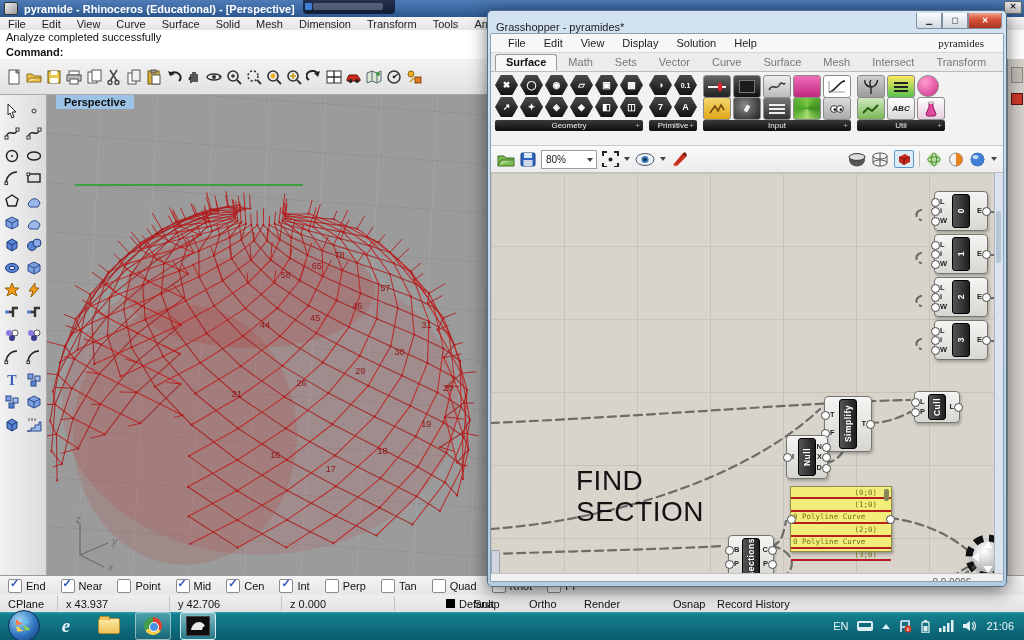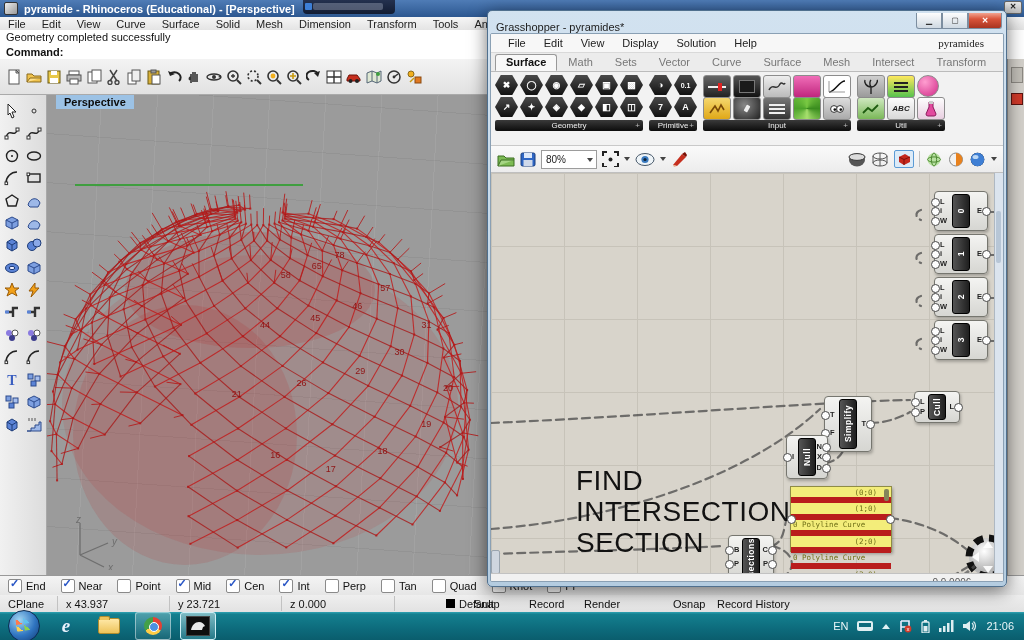--- a/index.html
+++ b/index.html
@@ -83,21 +83,21 @@
   .gh-status{height:17px;background:#f1f1f1;border-top:1px solid #c2c2c2;display:flex;align-items:center;justify-content:flex-end;font-size:10px;color:#555;padding-right:16px;gap:6px;}
   .grip{color:#999;font-size:8px;letter-spacing:1px;}
   
   .comp{position:absolute;background:linear-gradient(#f4f4f2,#d6d6d2);border:1px solid #76766f;border-radius:4px;box-shadow:1px 2px 3px rgba(0,0,0,.25);}
   .cap{position:absolute;left:50%;top:2px;bottom:2px;transform:translateX(-50%);width:16px;background:linear-gradient(90deg,#555,#1f1f1f);border:1px solid #000;border-radius:3px;color:#fff;display:flex;align-items:center;justify-content:center;}
   .cap span{writing-mode:vertical-rl;transform:rotate(180deg);font-size:8.5px;font-weight:700;letter-spacing:.5px;}
   .port{position:absolute;width:7px;height:7px;border-radius:50%;background:#fdfdfd;border:1px solid #4a4a4a;}
   .plab{position:absolute;font-size:7.5px;color:#222;font-weight:600;}
   .note{position:absolute;font-size:28px;line-height:31px;color:#121212;letter-spacing:.5px;white-space:nowrap;}
   .panel-y{position:absolute;background:#f3ed7a;border:1px solid #8f8c45;box-shadow:1px 2px 3px rgba(0,0,0,.3);}
-  .pr{height:10.4px;border-bottom:6px solid #b91c1c;font-family:"DejaVu Sans Mono",monospace;font-size:7.5px;color:#6f6f17;display:flex;align-items:center;overflow:hidden;}
+  .pr{height:10.4px;border-bottom:2px solid #b91c1c;font-family:"DejaVu Sans Mono",monospace;font-size:7.5px;color:#6f6f17;display:flex;align-items:center;overflow:hidden;}
   .pr.hdr{justify-content:flex-end;padding-right:14px;}
   .pr.itm{padding-left:2px;}
   .p-nub{position:absolute;right:2px;top:2px;width:5px;height:12px;background:#85855a;border-radius:2px;}
   .vscroll{position:absolute;right:0;top:0;width:8px;height:100%;background:#dbe4ee;border-left:1px solid #aeb8c2;}
   .vscroll b{position:absolute;left:1px;top:38px;width:5px;height:52px;background:#b7c6d6;border-radius:2px;}
   .lscroll{position:absolute;left:0;top:377px;width:7px;height:22px;background:#cfd6df;border:1px solid #9aa4ae;border-radius:2px;}
 </style>
 </head>
 <body>
 
@@ -123,21 +123,21 @@
       <span>Mesh</span>
       <span>Dimension</span>
       <span>Transform</span>
       <span>Tools</span>
       <span>Analyze</span>
       <span>Render</span>
       <span>Help</span>
     </div>
 
   <div class="r-cmdline" style="top:30px;height:14px;padding-left:6px;">
-    <span>Geometry completed successfully</span>
+    <span>Analyze completed successfully</span>
   </div>
   <div class="r-cmdline" style="top:44px;height:15px;padding-left:6px;font-weight:700;">
     <span>Command:</span>
   </div>
 
   <div class="r-toolbar" id="rhinoToolbar">
       <div class="tb-btn">
         <svg width="16" height="16">
           <rect x="3" y="1" width="10" height="14" fill="#fff" stroke="#555"></rect>
           <path d="M10,1 L13,4 L10,4 Z" fill="#ccc" stroke="#555"></path>
@@ -1369,32 +1369,32 @@
     </div>
 
   <div class="r-status">
     <div class="st-cell" style="left:0;width:58px;">
         <span>CPlane</span>
       </div>
     <div class="st-cell" style="left:58px;width:112px;">
         <span>x 43.937</span>
       </div>
     <div class="st-cell" style="left:170px;width:112px;">
-        <span>y 23.721</span>
+        <span>y 42.706</span>
       </div>
     <div class="st-cell" style="left:282px;width:113px;">
         <span>z 0.000</span>
       </div>
     <div class="st-cell" style="left:395px;width:70px;border-right:none;left:438px;">
       <span class="layer-sq"></span>
       <span>Default</span>
     </div>
     <div id="statusModes">
         <div class="st-mode" style="left: 465px;">Snap</div>
-        <div class="st-mode" style="left: 520px;">Record</div>
+        <div class="st-mode" style="left: 520px;">Ortho</div>
         <div class="st-mode" style="left: 575px;">Render</div>
         <div class="st-mode" style="left: 664px; font-weight: 400;">Osnap</div>
         <div class="st-mode" style="left: 708px; width: 110px;">Record History</div>
       </div>
   </div>
 
   <div class="r-rightstrip">
     <span class="rs-gray"></span>
     <span class="rs-red"></span>
   </div>
@@ -1680,21 +1680,20 @@
             <path d="M497,168 l16,0" fill="none" stroke="#4a4a4a" stroke-width="2.2" stroke-dasharray="8 5" stroke-linecap="round" opacity="0.75"></path>
             <path d="M430,37 c-6,2 -6,8 0,10" fill="none" stroke="#4a4a4a" stroke-width="2.2" stroke-dasharray="8 5" stroke-linecap="round" opacity="0.75"></path>
             <path d="M430,80 c-6,2 -6,8 0,10" fill="none" stroke="#4a4a4a" stroke-width="2.2" stroke-dasharray="8 5" stroke-linecap="round" opacity="0.75"></path>
             <path d="M430,123 c-6,2 -6,8 0,10" fill="none" stroke="#4a4a4a" stroke-width="2.2" stroke-dasharray="8 5" stroke-linecap="round" opacity="0.75"></path>
             <path d="M430,166 c-6,2 -6,8 0,10" fill="none" stroke="#4a4a4a" stroke-width="2.2" stroke-dasharray="8 5" stroke-linecap="round" opacity="0.75"></path>
             <path d="M460,404 l20,-12" fill="none" stroke="#4a4a4a" stroke-width="2.2" stroke-dasharray="8 5" stroke-linecap="round" opacity="0.75"></path>
             <path d="M505,352 l9,16" fill="none" stroke="#4a4a4a" stroke-width="2.2" stroke-dasharray="8 5" stroke-linecap="round" opacity="0.75"></path>
           </svg>
         <div class="note" style="left:85px;top:292px;">
           <div>FIND</div>
-          <div>INTERSECTION</div>
           <div>SECTION</div>
         </div>
         <svg id="compass" style="position:absolute;left:468px;top:355px;" width="58" height="58">
  <defs>
               <radialGradient id="cw" cx="40%" cy="35%">
                 <stop offset="0%" stop-color="#fff"></stop>
                 <stop offset="100%" stop-color="#b5b5b5"></stop>
               </radialGradient>
             </defs>
  <circle cx="29" cy="29" r="19" fill="url(#cw)" stroke="#111" stroke-width="7" stroke-dasharray="9 6"></circle>

